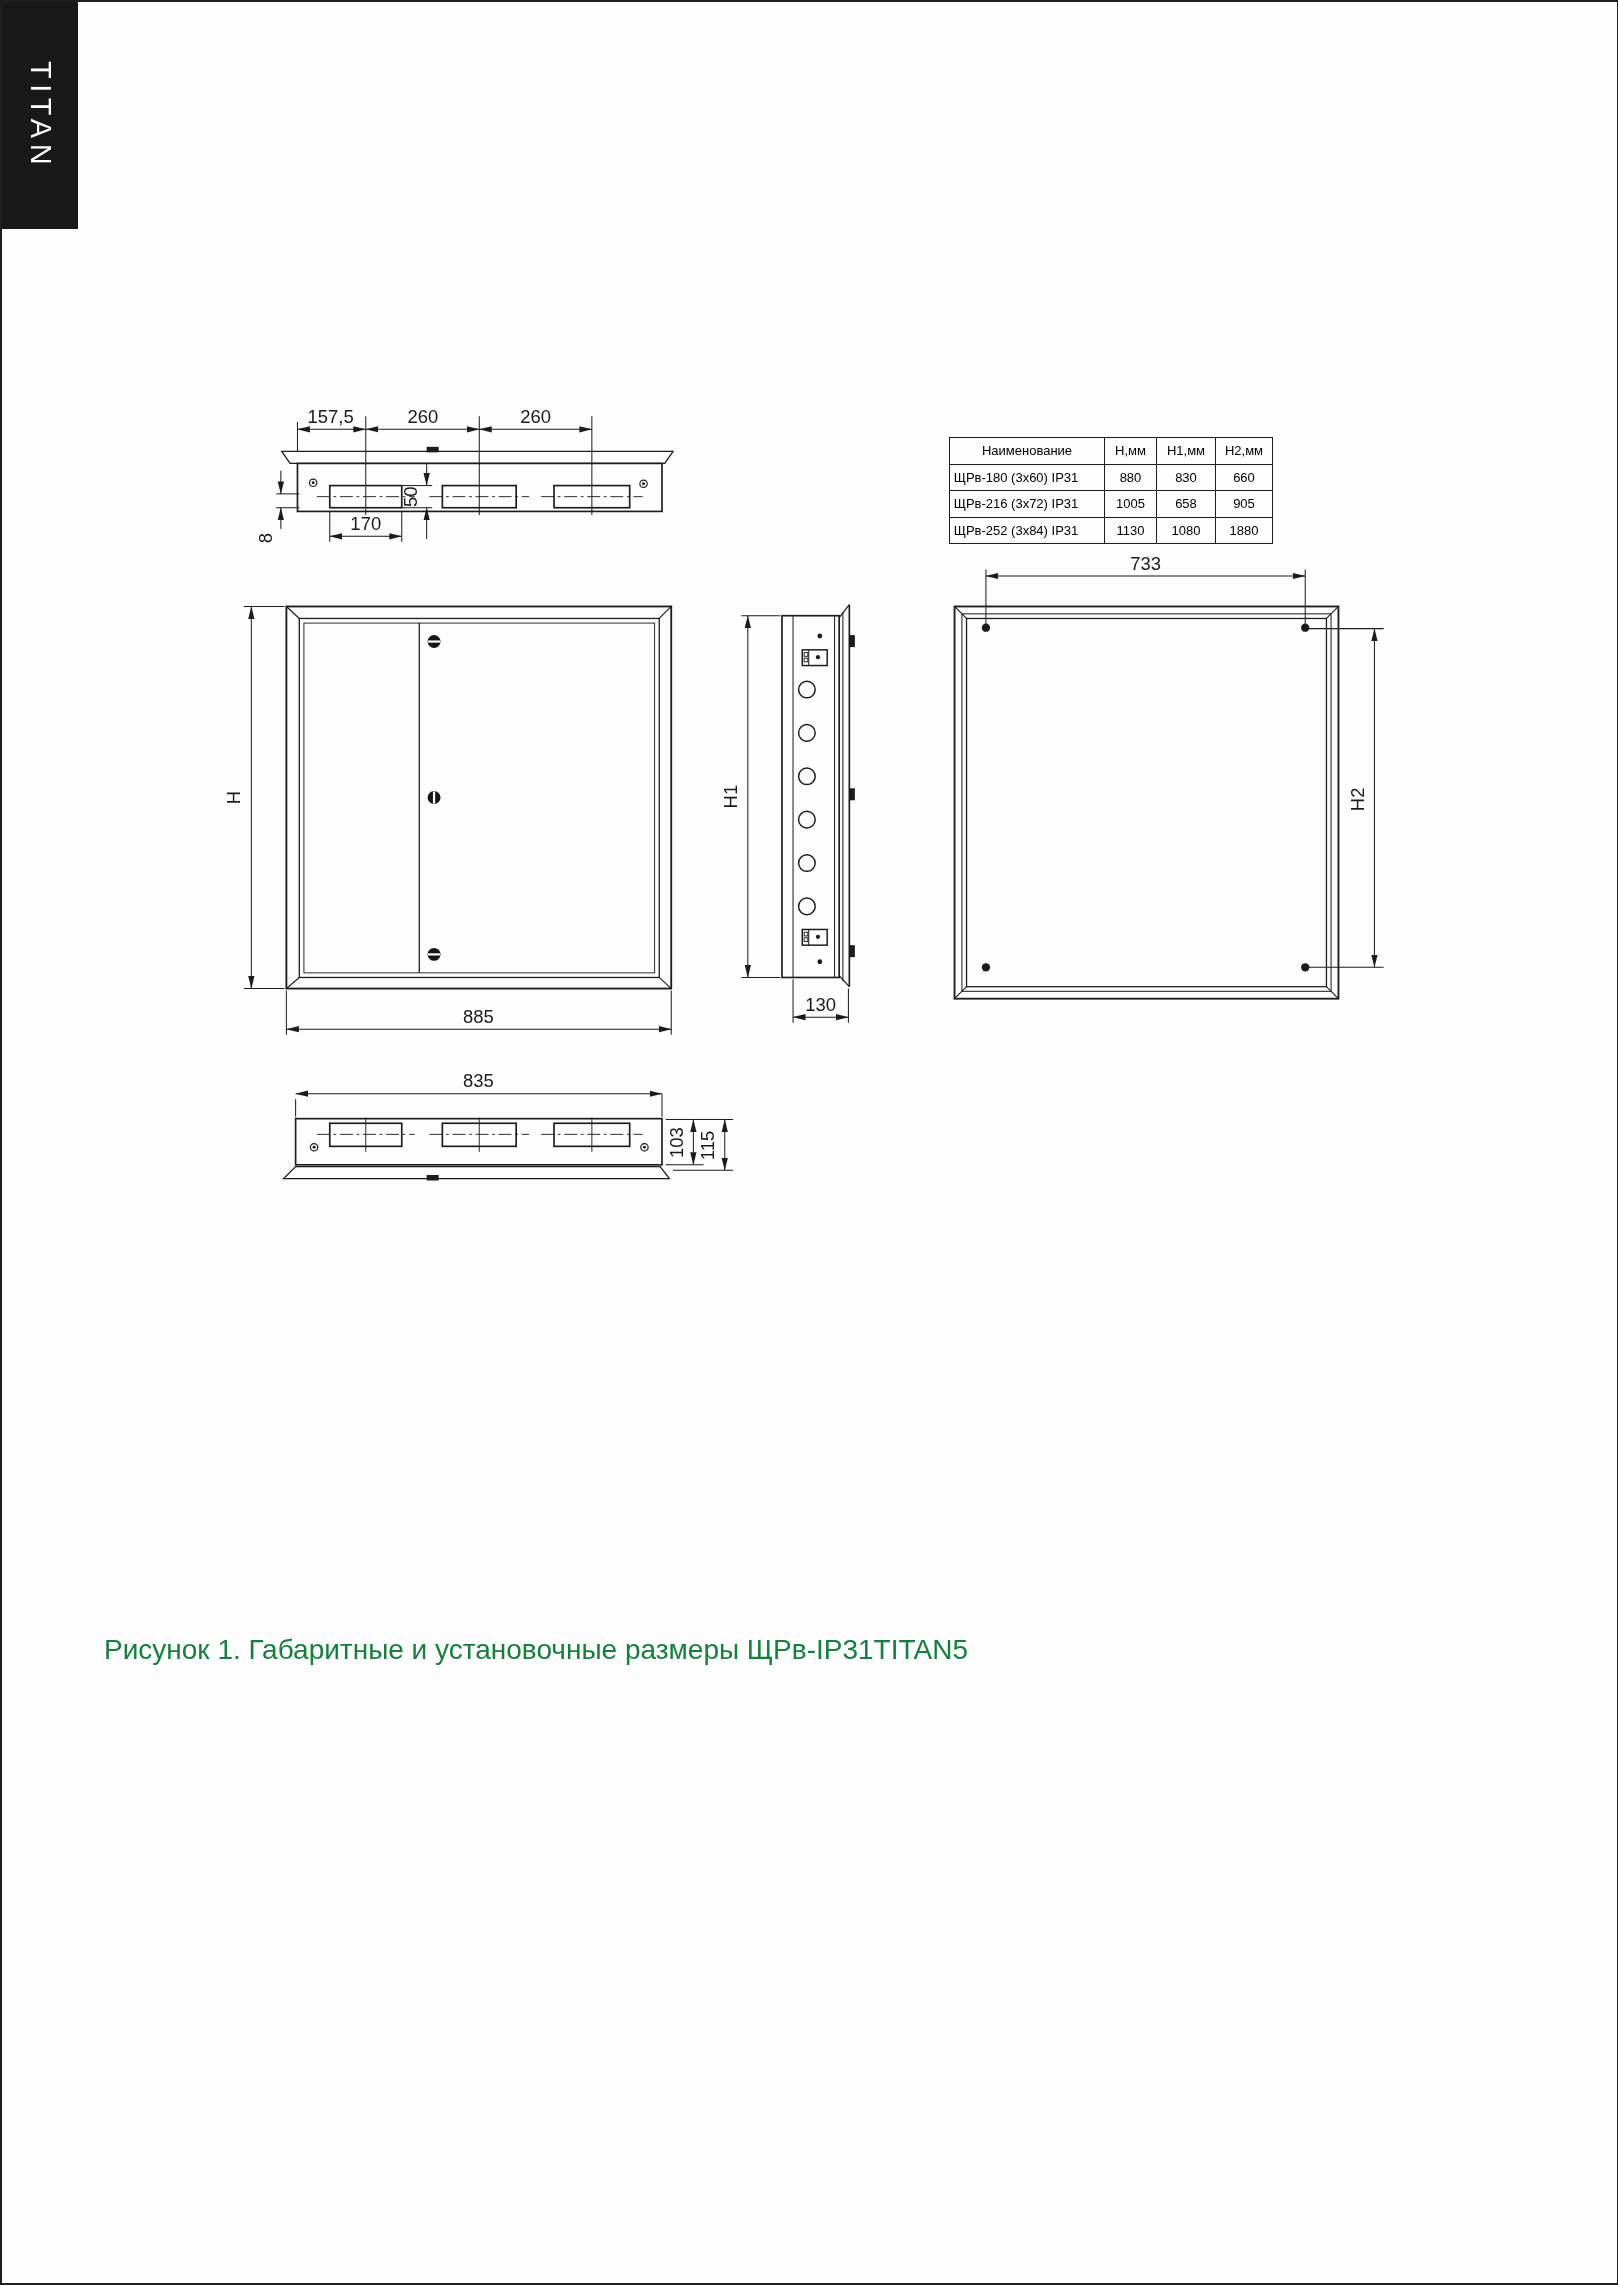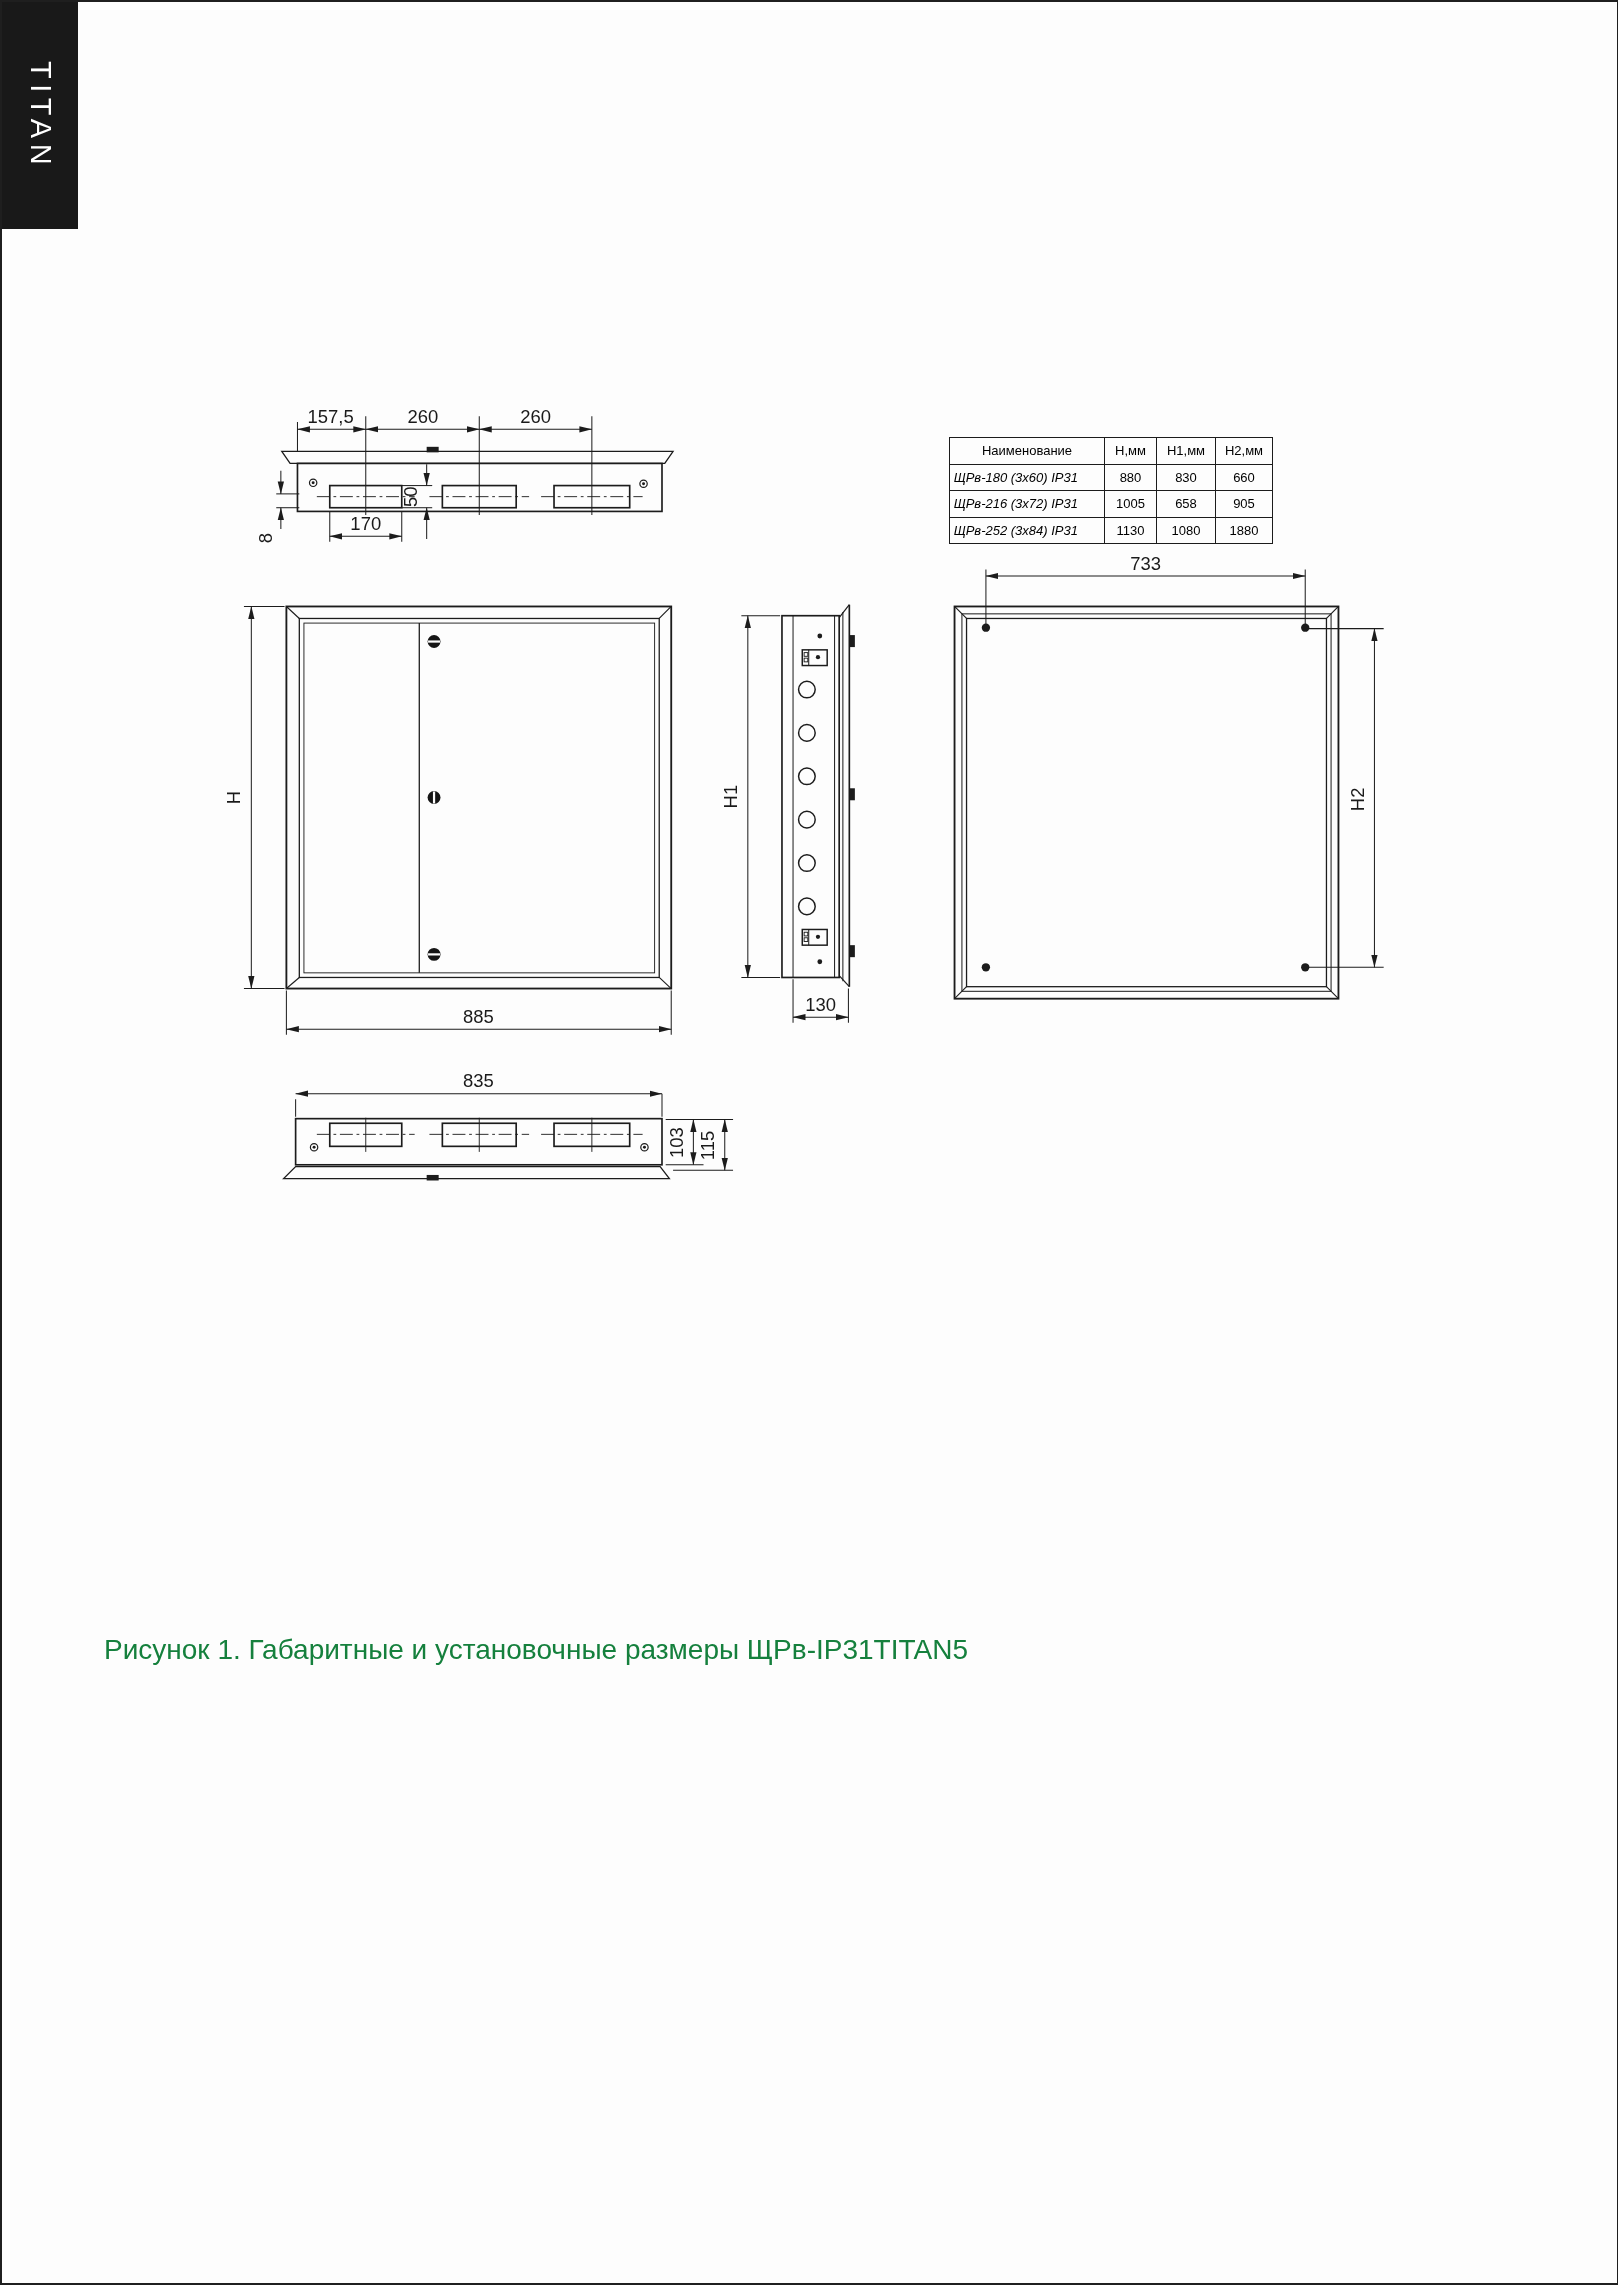--- a/index.html
+++ b/index.html
@@ -17,21 +17,21 @@
   }
   .drawing{position:absolute;left:0;top:0;}
   .spec-table{
     position:absolute;left:947px;top:435px;border-collapse:collapse;table-layout:fixed;
     color:#000000;
   }
   .spec-table th,.spec-table td{
     border:1.5px solid #1c1c1c;font-size:13px;font-weight:normal;
     padding:1.8px 3.7px;height:22px;text-align:center;white-space:nowrap;
   }
-  .spec-table td.nm{text-align:left;font-style:italic;}
+  .spec-table td.nm{text-align:left;}
   .col-name{width:155px}.col-h{width:52px}.col-h1{width:59px}.col-h2{width:57px}
   .caption{
     position:absolute;left:102px;top:1632px;font-size:28px;color:#15803d;
     white-space:nowrap;letter-spacing:0px;
   }
   .dimtxt{font-size:20px;fill:#1a1a1a;}
   .ln{stroke:#1c1c1c;fill:none;}
 </style>
 </head>
 <body>

